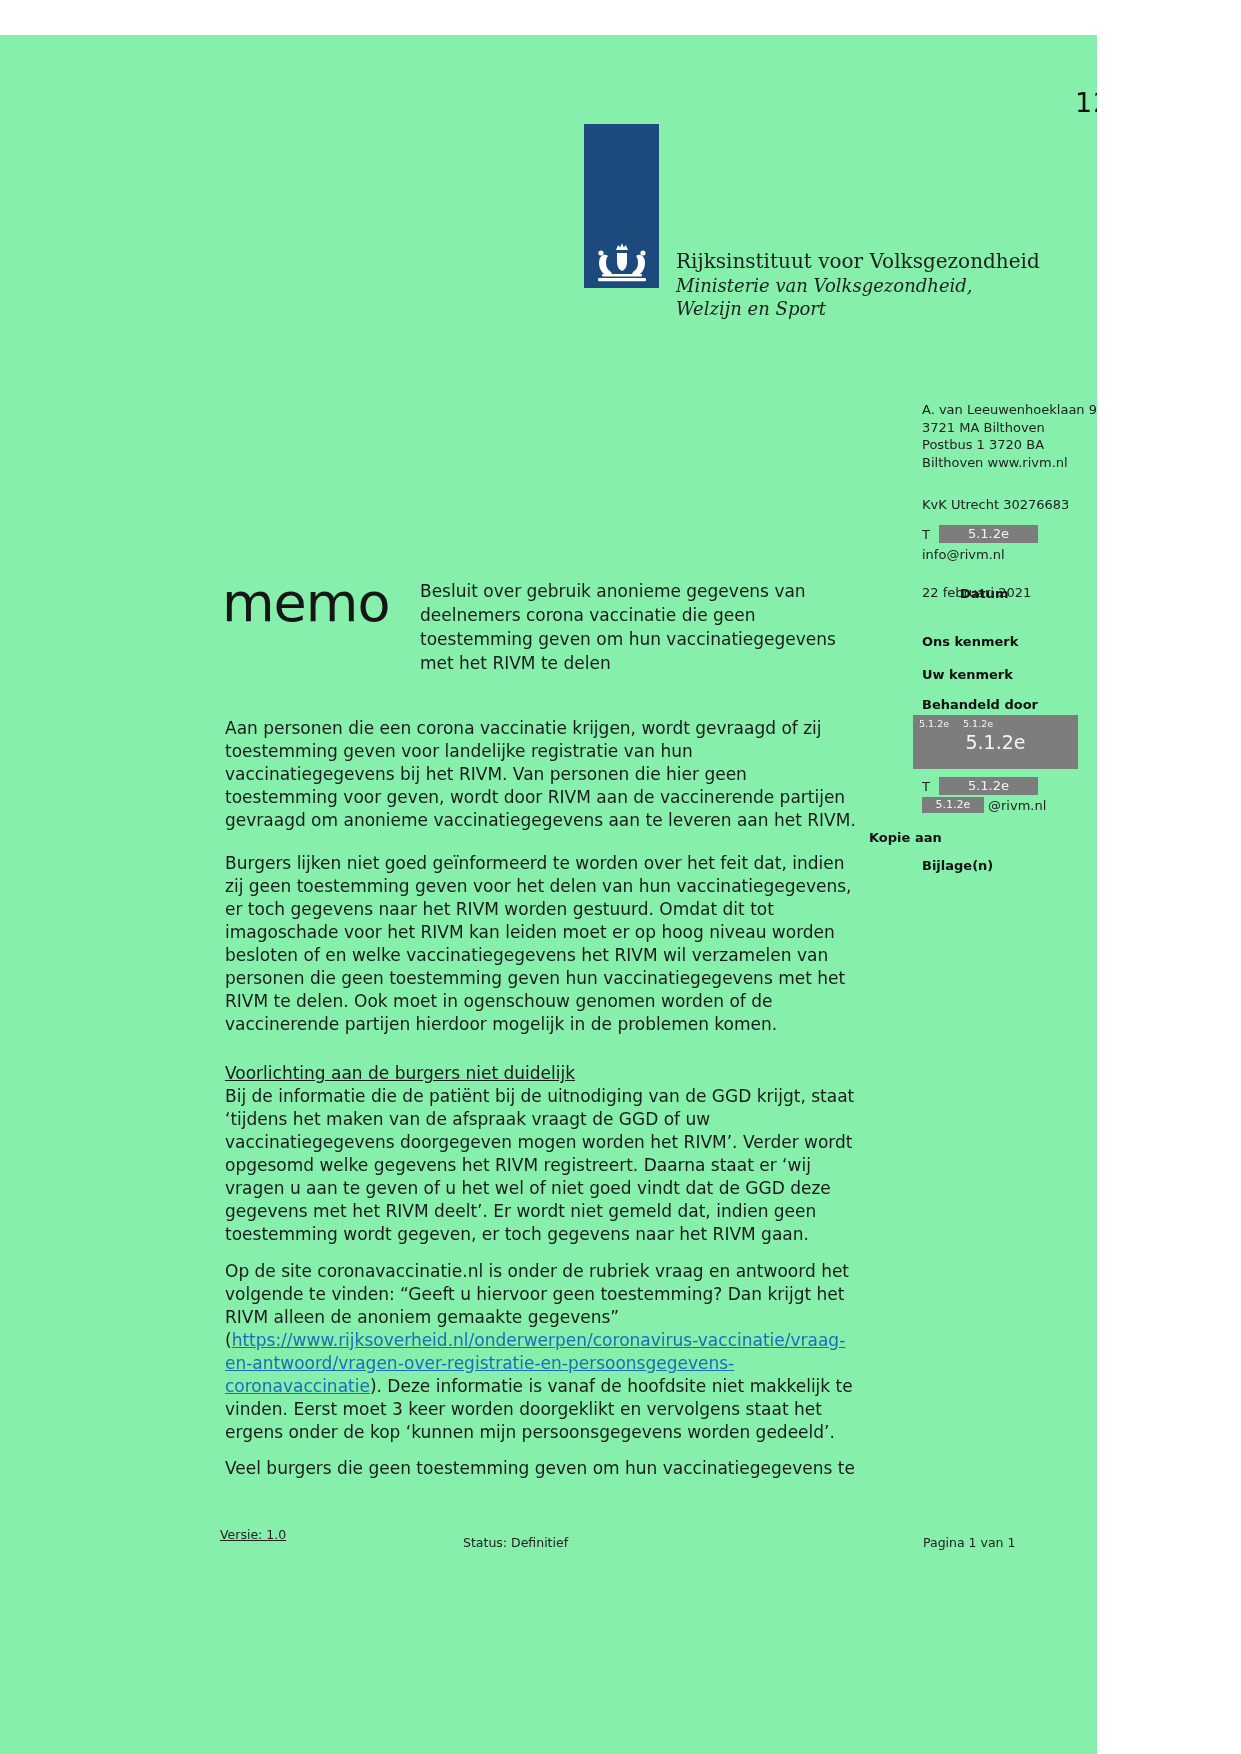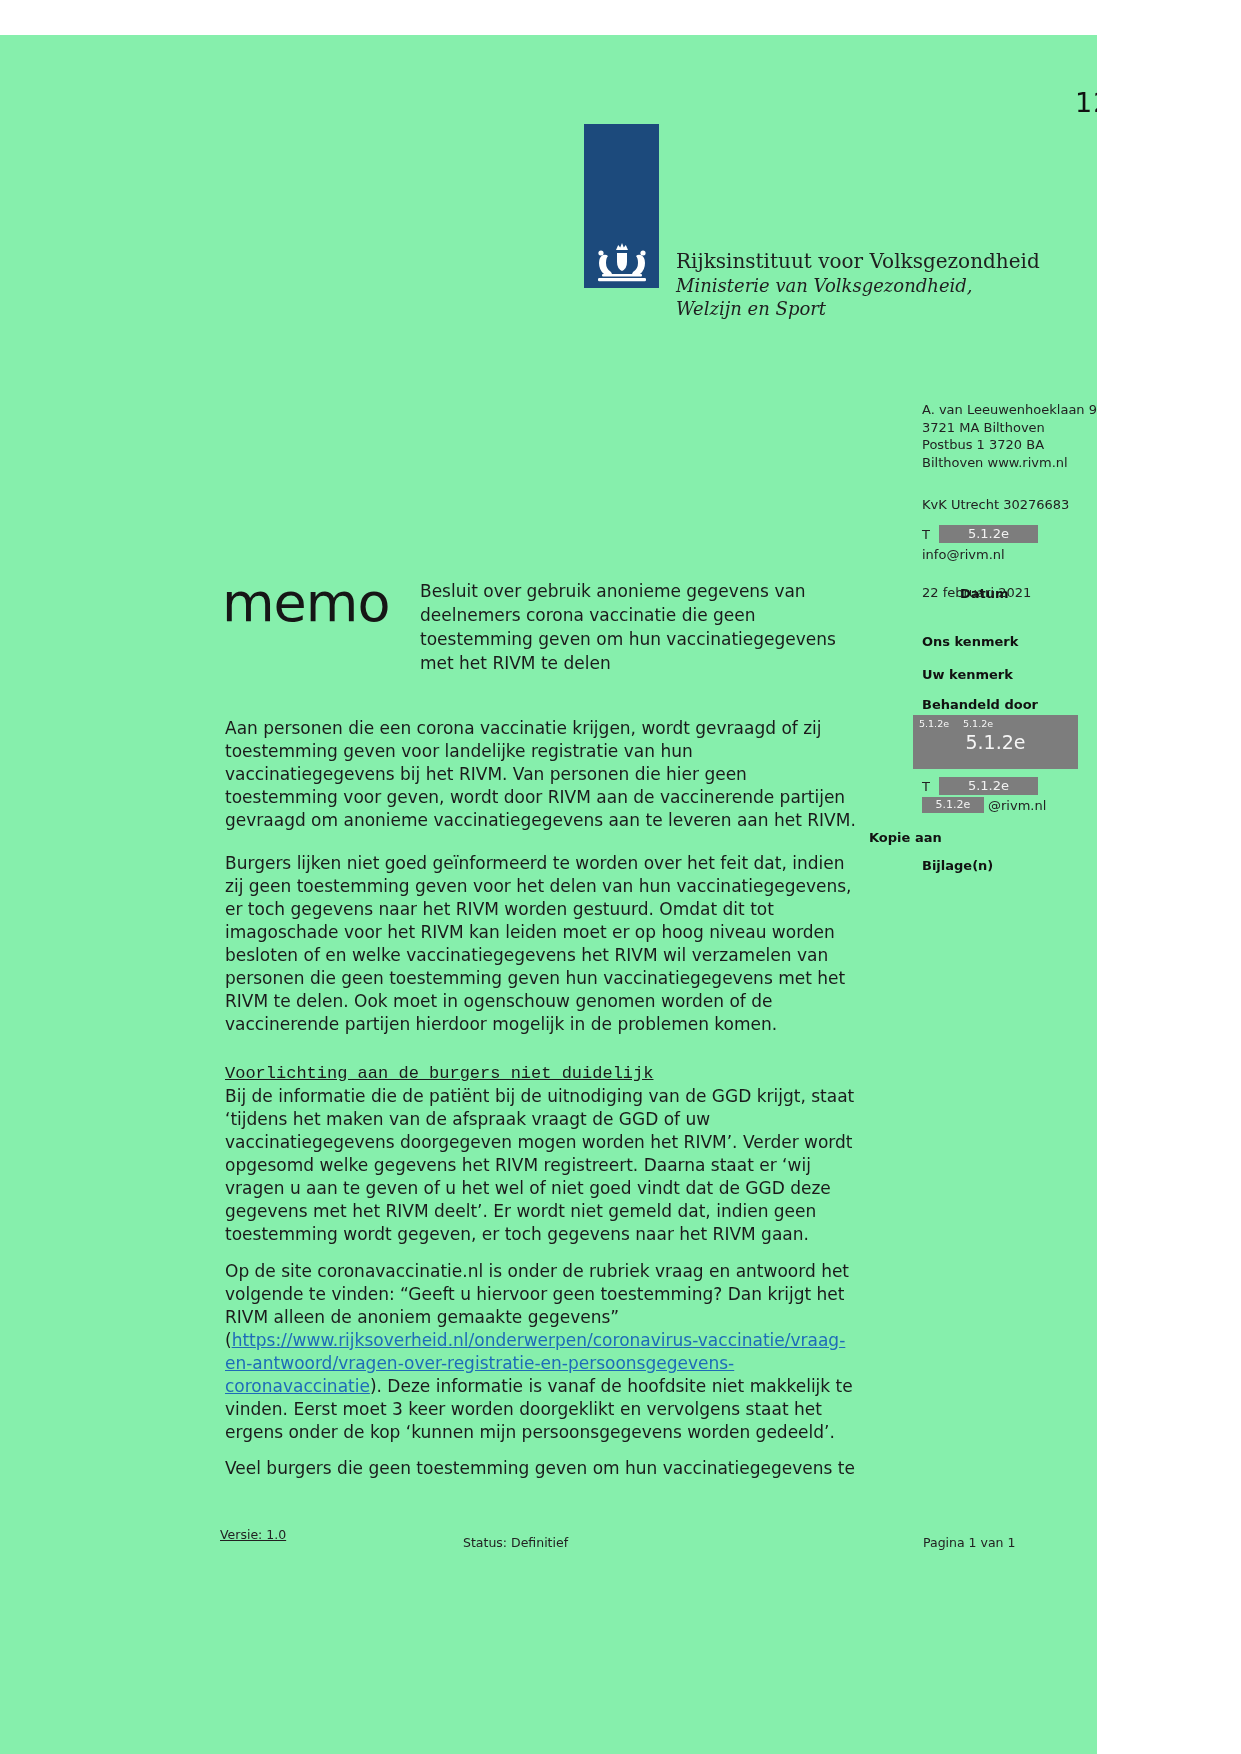--- a/index.html
+++ b/index.html
@@ -115,21 +115,21 @@
 gevraagd om anonieme vaccinatiegegevens aan te leveren aan het RIVM.</div>
   <div class="abs para" style="left:225px;top:817px;">Burgers lijken niet goed geïnformeerd te worden over het feit dat, indien
 zij geen toestemming geven voor het delen van hun vaccinatiegegevens,
 er toch gegevens naar het RIVM worden gestuurd. Omdat dit tot
 imagoschade voor het RIVM kan leiden moet er op hoog niveau worden
 besloten of en welke vaccinatiegegevens het RIVM wil verzamelen van
 personen die geen toestemming geven hun vaccinatiegegevens met het
 RIVM te delen. Ook moet in ogenschouw genomen worden of de
 vaccinerende partijen hierdoor mogelijk in de problemen komen.</div>
 
-  <div class="abs para heading-underline" style="left:225px;top:1027px;font-family:Liberation Mono, monospace;">Voorlichting aan de burgers niet duidelijk</div>
+  <div class="abs para heading-underline" style="left:225px;top:1027px;">Voorlichting aan de burgers niet duidelijk</div>
   <div class="abs para" style="left:225px;top:1050px;">Bij de informatie die de patiënt bij de uitnodiging van de GGD krijgt, staat
 ‘tijdens het maken van de afspraak vraagt de GGD of uw
 vaccinatiegegevens doorgegeven mogen worden het RIVM’. Verder wordt
 opgesomd welke gegevens het RIVM registreert. Daarna staat er ‘wij
 vragen u aan te geven of u het wel of niet goed vindt dat de GGD deze
 gegevens met het RIVM deelt’. Er wordt niet gemeld dat, indien geen
 toestemming wordt gegeven, er toch gegevens naar het RIVM gaan.</div>
 
   <div class="abs para" style="left:225px;top:1225px;"><span>Op de site coronavaccinatie.nl is onder de rubriek vraag en antwoord het
 volgende te vinden: “Geeft u hiervoor geen toestemming? Dan krijgt het

